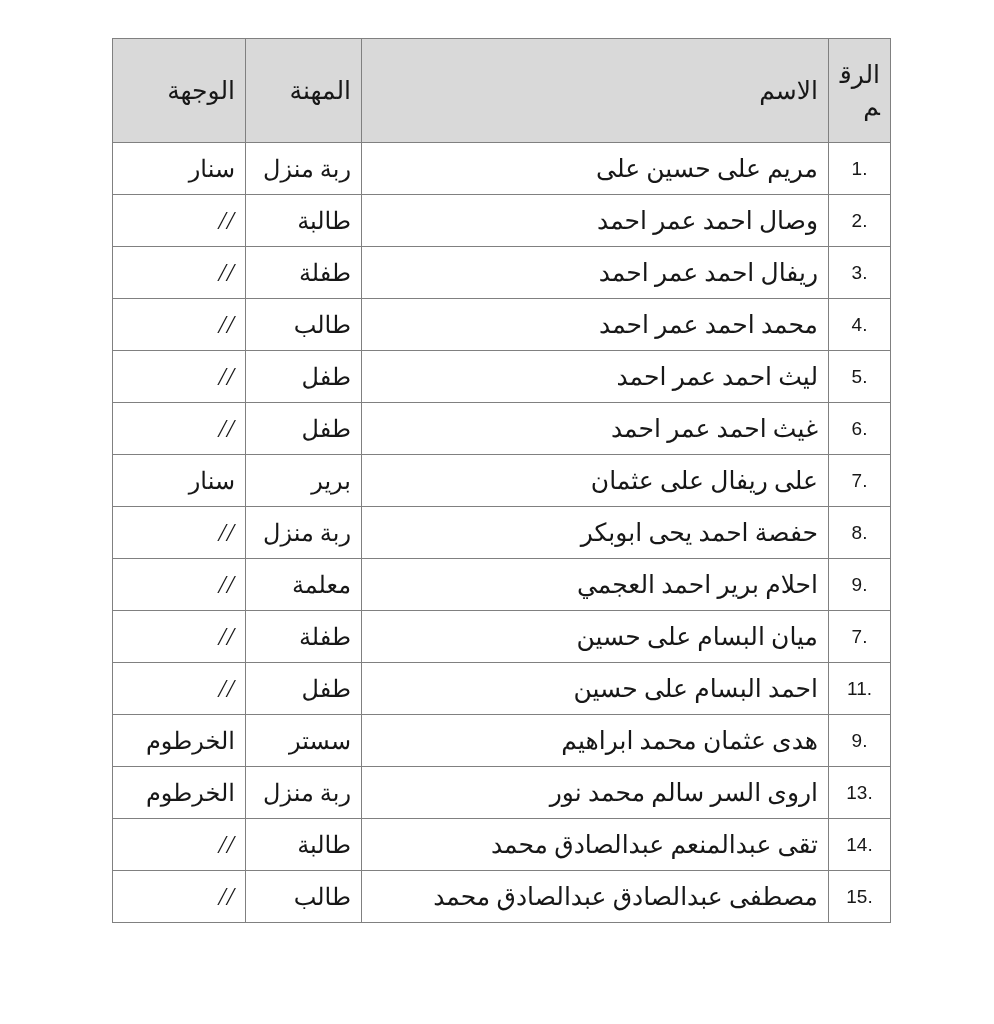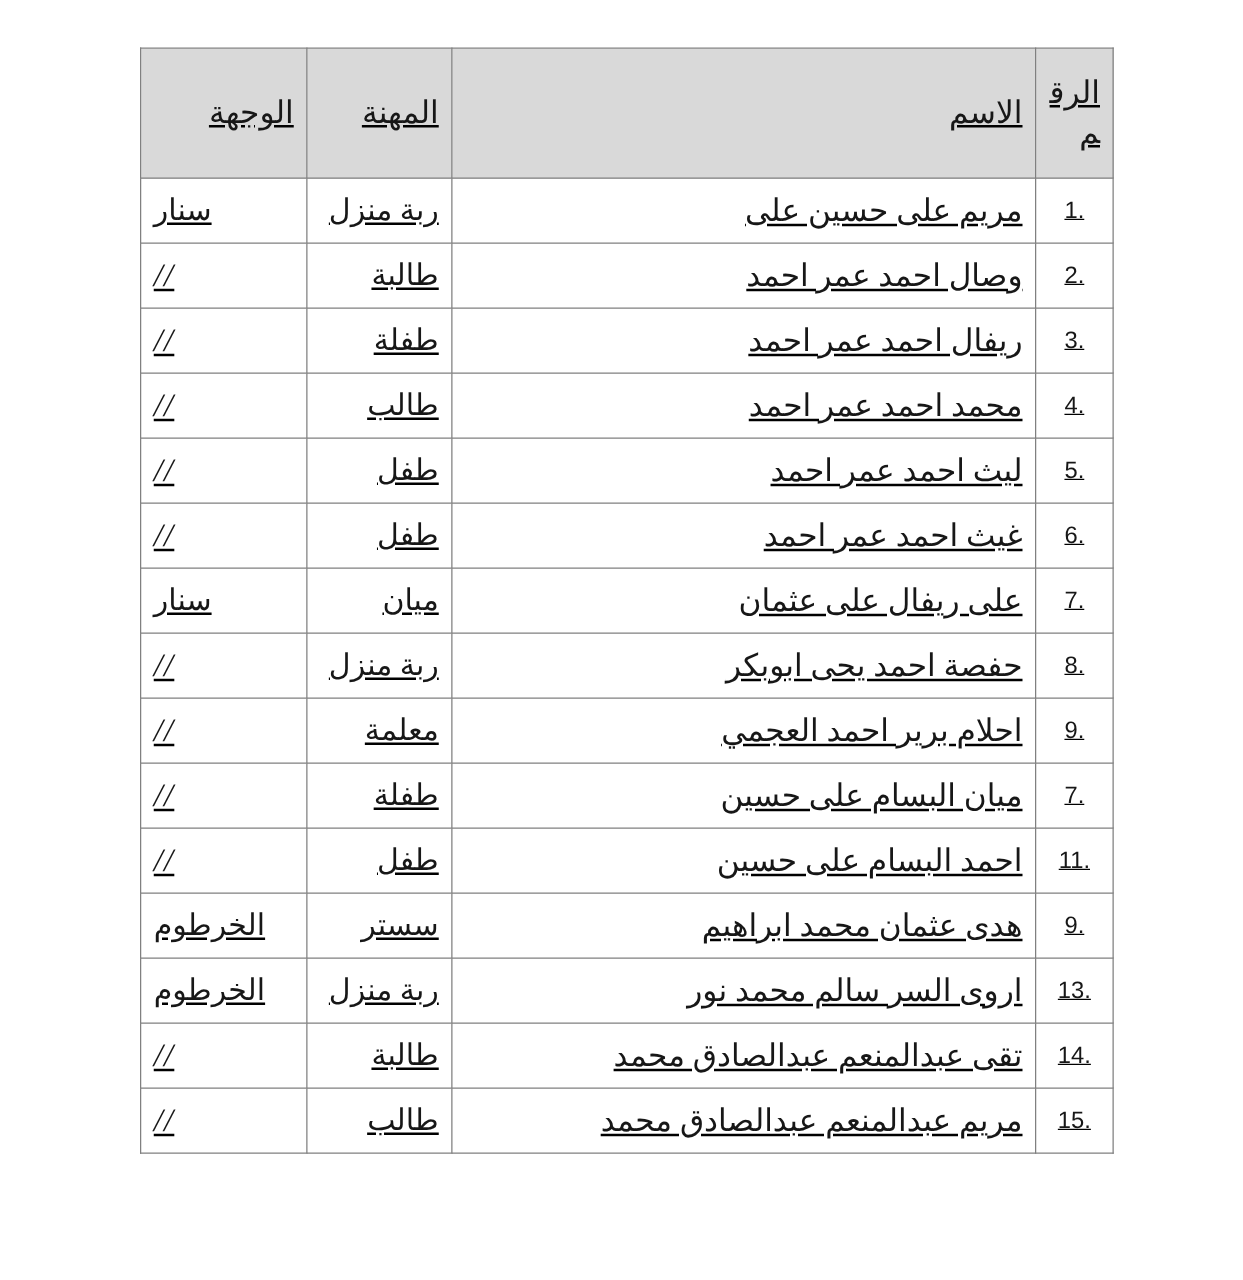--- a/index.html
+++ b/index.html
@@ -36,21 +36,20 @@
   }
 
   #roster-table {
     position: absolute;
     left: 112px;
     top: 38px;
     width: 778px;
     border-collapse: collapse;
     table-layout: fixed;
     direction: rtl;
-    text-decoration: underline;
   }
 
   #roster-table td,
   #roster-table th {
     border: 1px solid #808080;
     padding: 0 10px;
     vertical-align: middle;
     font-weight: normal;
     color: #171717;
     background: #ffffff;
@@ -100,21 +99,21 @@
     text-align: right;
     font-size: 25px;
     padding-right: 14px;
     margin-top: 12px;
   }
   td.c-job {
     text-align: right;
     font-size: 24px;
   }
   td.c-dest {
-    text-align: left;
+    text-align: right;
     font-size: 24px;
   }
   td.c-dest.ditto,
   td.c-job.ditto {
     font-style: italic;
     font-family: "Liberation Serif", serif;
     font-size: 26px;
     letter-spacing: 1px;
   }
 </style>
@@ -173,21 +172,21 @@
         </tr>
         <tr>
           <td class="c-num">6.</td>
           <td class="c-name">غيث احمد عمر احمد</td>
           <td class="c-job">طفل</td>
           <td class="c-dest ditto">//</td>
         </tr>
         <tr>
           <td class="c-num">7.</td>
           <td class="c-name">على ريفال على عثمان</td>
-          <td class="c-job">ميان</td>
+          <td class="c-job">برير</td>
           <td class="c-dest">سنار</td>
         </tr>
         <tr>
           <td class="c-num">8.</td>
           <td class="c-name">حفصة احمد يحى ابوبكر</td>
           <td class="c-job">ربة منزل</td>
           <td class="c-dest ditto">//</td>
         </tr>
         <tr>
           <td class="c-num">9.</td>
@@ -220,20 +219,20 @@
           <td class="c-dest">الخرطوم</td>
         </tr>
         <tr>
           <td class="c-num">14.</td>
           <td class="c-name">تقى عبدالمنعم عبدالصادق محمد</td>
           <td class="c-job">طالبة</td>
           <td class="c-dest ditto">//</td>
         </tr>
         <tr>
           <td class="c-num">15.</td>
-          <td class="c-name">مريم عبدالمنعم عبدالصادق محمد</td>
+          <td class="c-name">مصطفى عبدالصادق عبدالصادق محمد</td>
           <td class="c-job">طالب</td>
           <td class="c-dest ditto">//</td>
         </tr>
       </tbody>
   </table>
 
 </div>
 
 </body></html>

